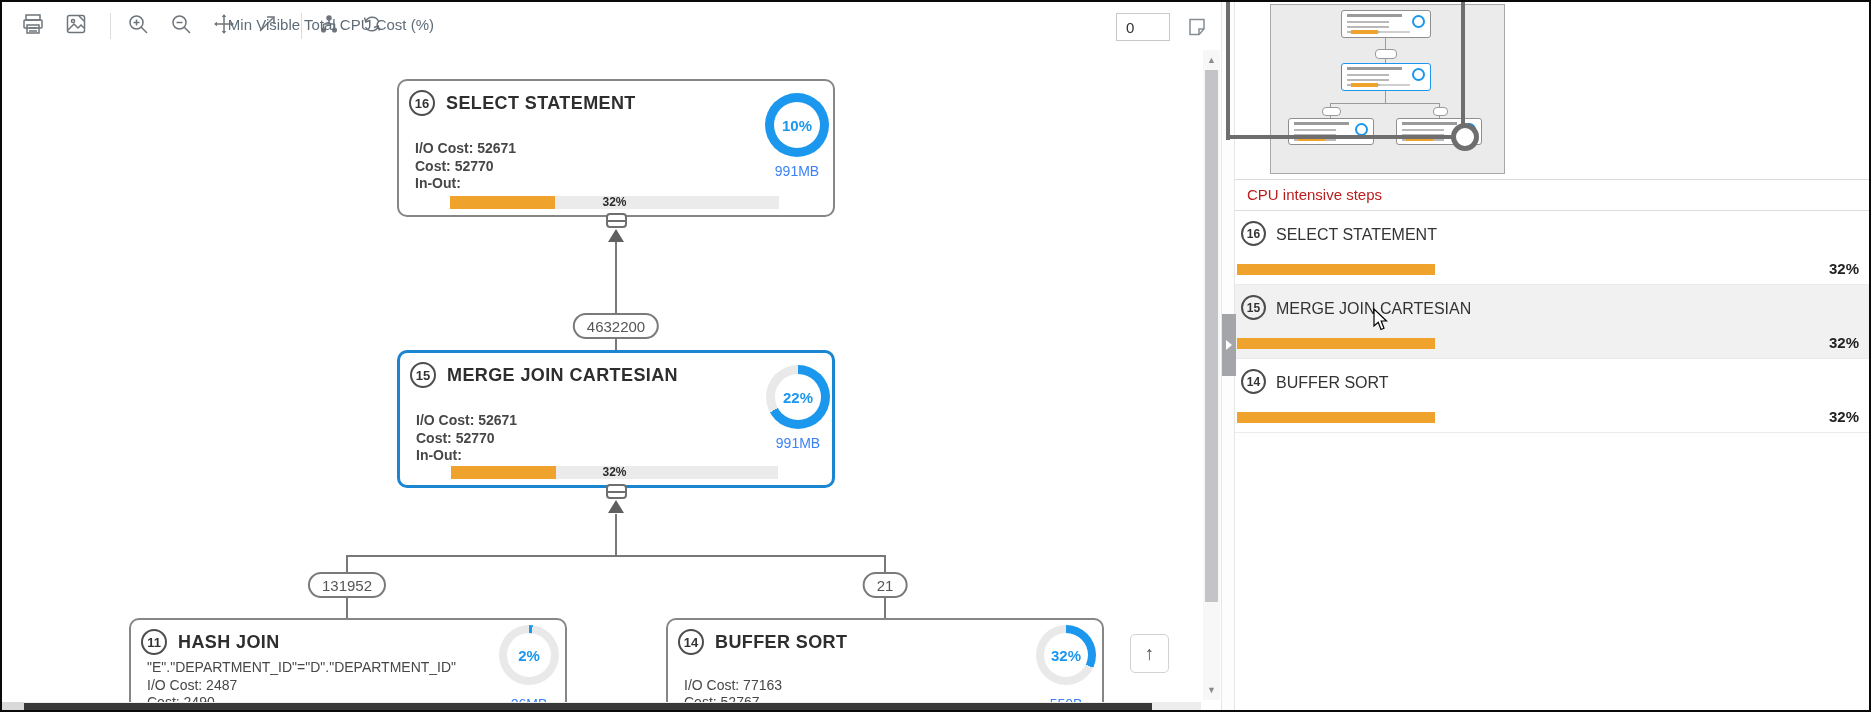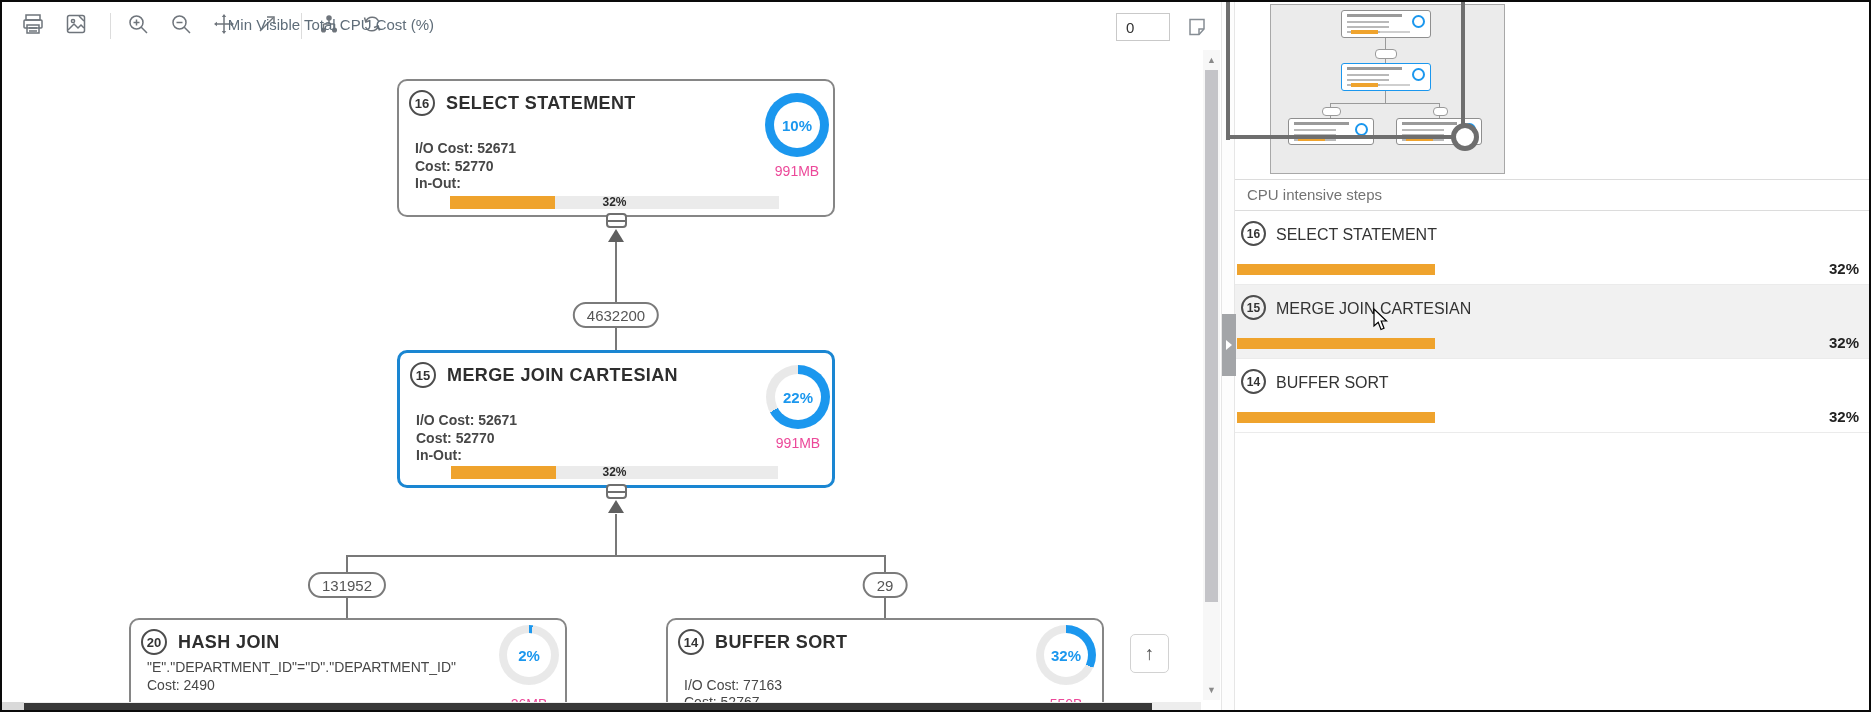--- a/index.html
+++ b/index.html
@@ -23,21 +23,21 @@
   .ndetails{position:absolute;left:16px;color:#474747;font-size:14px;}
   .ndetails.pos-top{top:59px;font-weight:bold;}
   .ndetails.pos-bottom{top:39px;}
   .dline{height:17.5px;line-height:17.5px;white-space:nowrap;}
   .gauge{position:absolute;border-radius:50%;}
   .gauge.big{left:366px;top:12px;width:64px;height:64px;}
   .gauge.small{left:368px;top:5px;width:60px;height:60px;}
   .gauge-inner{position:absolute;inset:9px;background:#fff;border-radius:50%;display:flex;align-items:center;justify-content:center;}
   .gauge.small .gauge-inner{inset:8px;}
   .gauge-inner span{color:#1b97ee;font-weight:bold;font-size:15px;}
-  .mem{position:absolute;width:90px;text-align:center;font-size:14px;color:#ec4899;}
+  .mem{position:absolute;width:90px;text-align:center;font-size:14px;color:#3b82f6;}
   .mem.pos-top{left:353px;top:82px;}
   .mem.pos-bottom{left:353px;top:76px;}
   .nbar{position:absolute;left:51px;right:54px;bottom:6px;height:13px;background:#ebebeb;}
   .nbar-fill{position:absolute;left:0;top:0;bottom:0;background:#efa32d;}
   .nbar-label{position:absolute;left:0;right:0;top:0;text-align:center;font-size:12px;font-weight:bold;color:#2c2c2c;line-height:13px;}
   .eline{position:absolute;background:#787878;z-index:1;}
   .arrow-up{position:absolute;width:0;height:0;border-left:8px solid transparent;border-right:8px solid transparent;border-bottom:13px solid #5f5f5f;z-index:2;}
   .cglyph{position:absolute;width:21px;height:15px;border:2px solid #6f6f6f;border-radius:4px;background:#fff;box-sizing:border-box;z-index:4;}
   .cglyph:after{content:'';position:absolute;left:0;right:0;top:5px;height:2px;background:#6f6f6f;}
   .pill{position:absolute;transform:translateX(-50%);height:26px;line-height:23px;border:2px solid #7a7a7a;border-radius:15px;background:#fff;color:#555;font-size:15px;padding:0 12px;white-space:nowrap;z-index:2;box-sizing:border-box;}
@@ -60,21 +60,21 @@
   .mini-node.sel{border:1px solid #1b97ee;}
   .mtxt{position:absolute;left:5px;top:10px;width:42px;height:12px;background:repeating-linear-gradient(#b9b9b9 0 2px,transparent 2px 5px);}
   .mtitle{position:absolute;left:5px;top:3px;width:55px;height:3px;background:#9a9a9a;}
   .morange{position:absolute;left:9px;bottom:3px;width:27px;height:4px;background:#efa32d;}
   .mgray{position:absolute;left:38px;bottom:4px;width:30px;height:2px;background:#cfcfcf;}
   .mgauge{position:absolute;right:5px;top:4px;width:9px;height:9px;border:2px solid #1b97ee;border-radius:50%;background:#fff;}
   .mline{position:absolute;background:#9a9a9a;}
   .mpill{position:absolute;background:#fff;border:1px solid #9a9a9a;border-radius:4px;}
   .vp-line{position:absolute;background:#6e6e6e;z-index:8;}
   .vp-circle{position:absolute;left:1449px;top:121px;width:18px;height:18px;border:5px solid #6e6e6e;border-radius:50%;background:#fff;z-index:9;}
-  .cis-header{position:absolute;left:12px;top:184px;font-size:15px;color:#737373;}
+  .cis-header{position:absolute;left:12px;top:184px;font-size:15px;color:#b91c1c;}
   .cis-list{position:absolute;left:0;top:208px;width:636px;border-top:1px solid #dcdcdc;}
   .cis-row{position:relative;height:74px;border-bottom:1px solid #ebebeb;box-sizing:border-box;cursor:pointer;}
   .cis-row.hover{background:#f1f1f1;}
   .cis-badge{position:absolute;left:6px;top:10px;width:25px;height:25px;border:2px solid #4d4d4d;border-radius:50%;display:flex;align-items:center;justify-content:center;font-size:12px;font-weight:bold;color:#333;box-sizing:border-box;background:transparent;}
   .cis-label{position:absolute;left:41px;top:15px;font-size:16px;color:#333;white-space:nowrap;}
   .cis-bar{position:absolute;left:2px;top:53px;height:11px;width:620px;}
   .cis-bar-fill{position:absolute;left:0;top:0;bottom:0;background:#efa32d;}
   .cis-pct{position:absolute;right:12px;top:49px;font-size:15px;font-weight:bold;color:#222;}
   .cursor{position:absolute;left:1371px;top:306px;z-index:20;}
 </style>
@@ -169,23 +169,23 @@
 
   <div class="eline" style="left:613px;top:240px;width:2px;height:108px;"></div>
   <div class="eline" style="left:613px;top:512px;width:2px;height:42px;"></div>
   <div class="eline" style="left:345px;top:553px;width:539px;height:2px;"></div>
   <div class="eline" style="left:344px;top:553px;width:2px;height:63px;"></div>
   <div class="eline" style="left:882px;top:553px;width:2px;height:63px;"></div>
   <div class="arrow-up" style="left:606px;top:227px;"></div>
   <div class="arrow-up" style="left:606px;top:498px;"></div>
   <div class="cglyph" style="left:604px;top:211px;"></div>
   <div class="cglyph" style="left:604px;top:482px;"></div>
-  <div class="pill" style="left:614px;top:300px;">4632200</div>
+  <div class="pill" style="left:614px;top:311px;">4632200</div>
   <div class="pill" style="left:345px;top:570px;">131952</div>
-  <div class="pill" style="left:883px;top:570px;">29</div>
+  <div class="pill" style="left:883px;top:570px;">21</div>
 
   <div class="node" style="left:395px;top:77px;">
     <div class="badge">16</div>
     <div class="ntitle">SELECT STATEMENT</div>
     <div class="ndetails pos-top">
       <div class="dline">I/O Cost: 52671</div>
       <div class="dline">Cost: 52770</div>
       <div class="dline">In-Out:</div>
     </div>
     <div class="gauge big" style="background: conic-gradient(rgb(27, 151, 238) 100%, rgb(233, 233, 233) 0deg);">
@@ -214,24 +214,25 @@
         </div>
     </div>
     <div class="mem pos-top">991MB</div>
     <div class="nbar">
       <div class="nbar-fill" style="width: 32%;"></div>
       <div class="nbar-label">32%</div>
     </div>
   </div>
 
   <div class="node" style="left:127px;top:616px;height:140px;">
-    <div class="badge">20</div>
+    <div class="badge">11</div>
     <div class="ntitle">HASH JOIN</div>
     <div class="ndetails pos-bottom">
       <div class="dline">"E"."DEPARTMENT_ID"="D"."DEPARTMENT_ID"</div>
+      <div class="dline">I/O Cost: 2487</div>
       <div class="dline">Cost: 2490</div>
     </div>
     <div class="gauge small" style="background: conic-gradient(rgb(27, 151, 238) 2%, rgb(233, 233, 233) 0deg);">
       <div class="gauge-inner">
           <span>2%</span>
         </div>
     </div>
     <div class="mem pos-bottom">26MB</div>
   </div>
 

